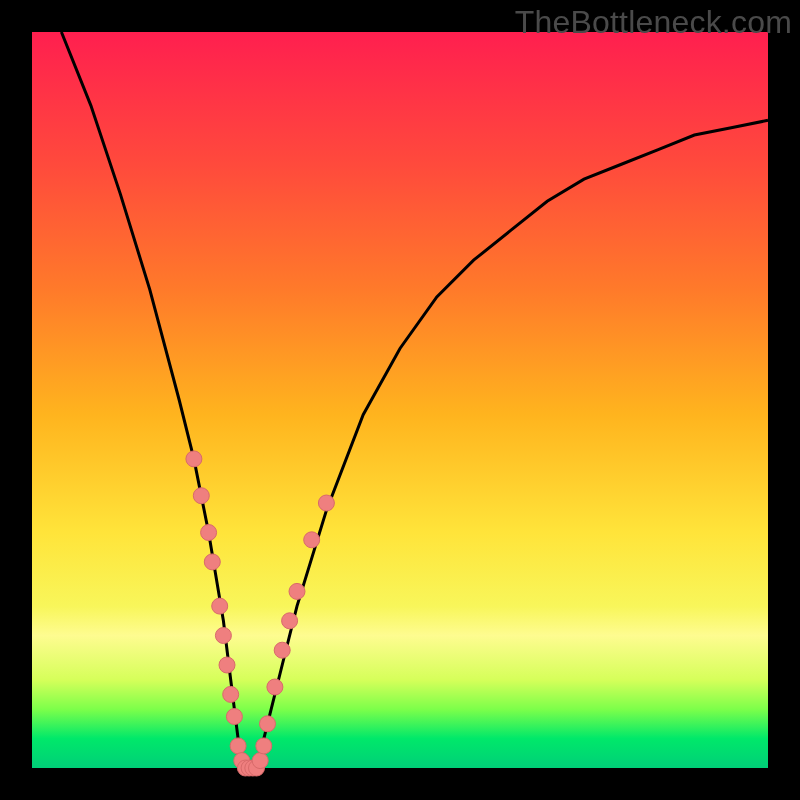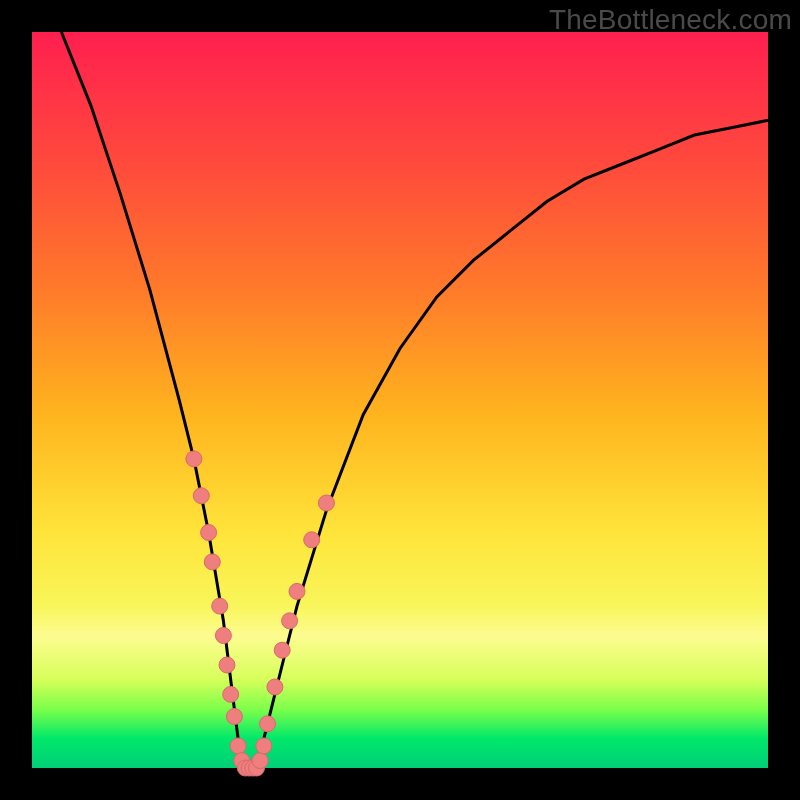--- a/index.html
+++ b/index.html
@@ -37,21 +37,21 @@
       #7dff4a 92%,
       #00e86a 96%,
       #00cf78 100%
     );
   }
   .watermark {
     position: absolute;
     top: 4px;
     right: 8px;
     color: #4a4a4a;
-    font-size: 28px;
+    font-size: 32px;
     font-weight: 400;
     letter-spacing: 0.2px;
     user-select: none;
     margin-left: 38px;
   }
   svg.overlay {
     position: absolute;
     left: 32px;
     top: 32px;
     width: 736px;

